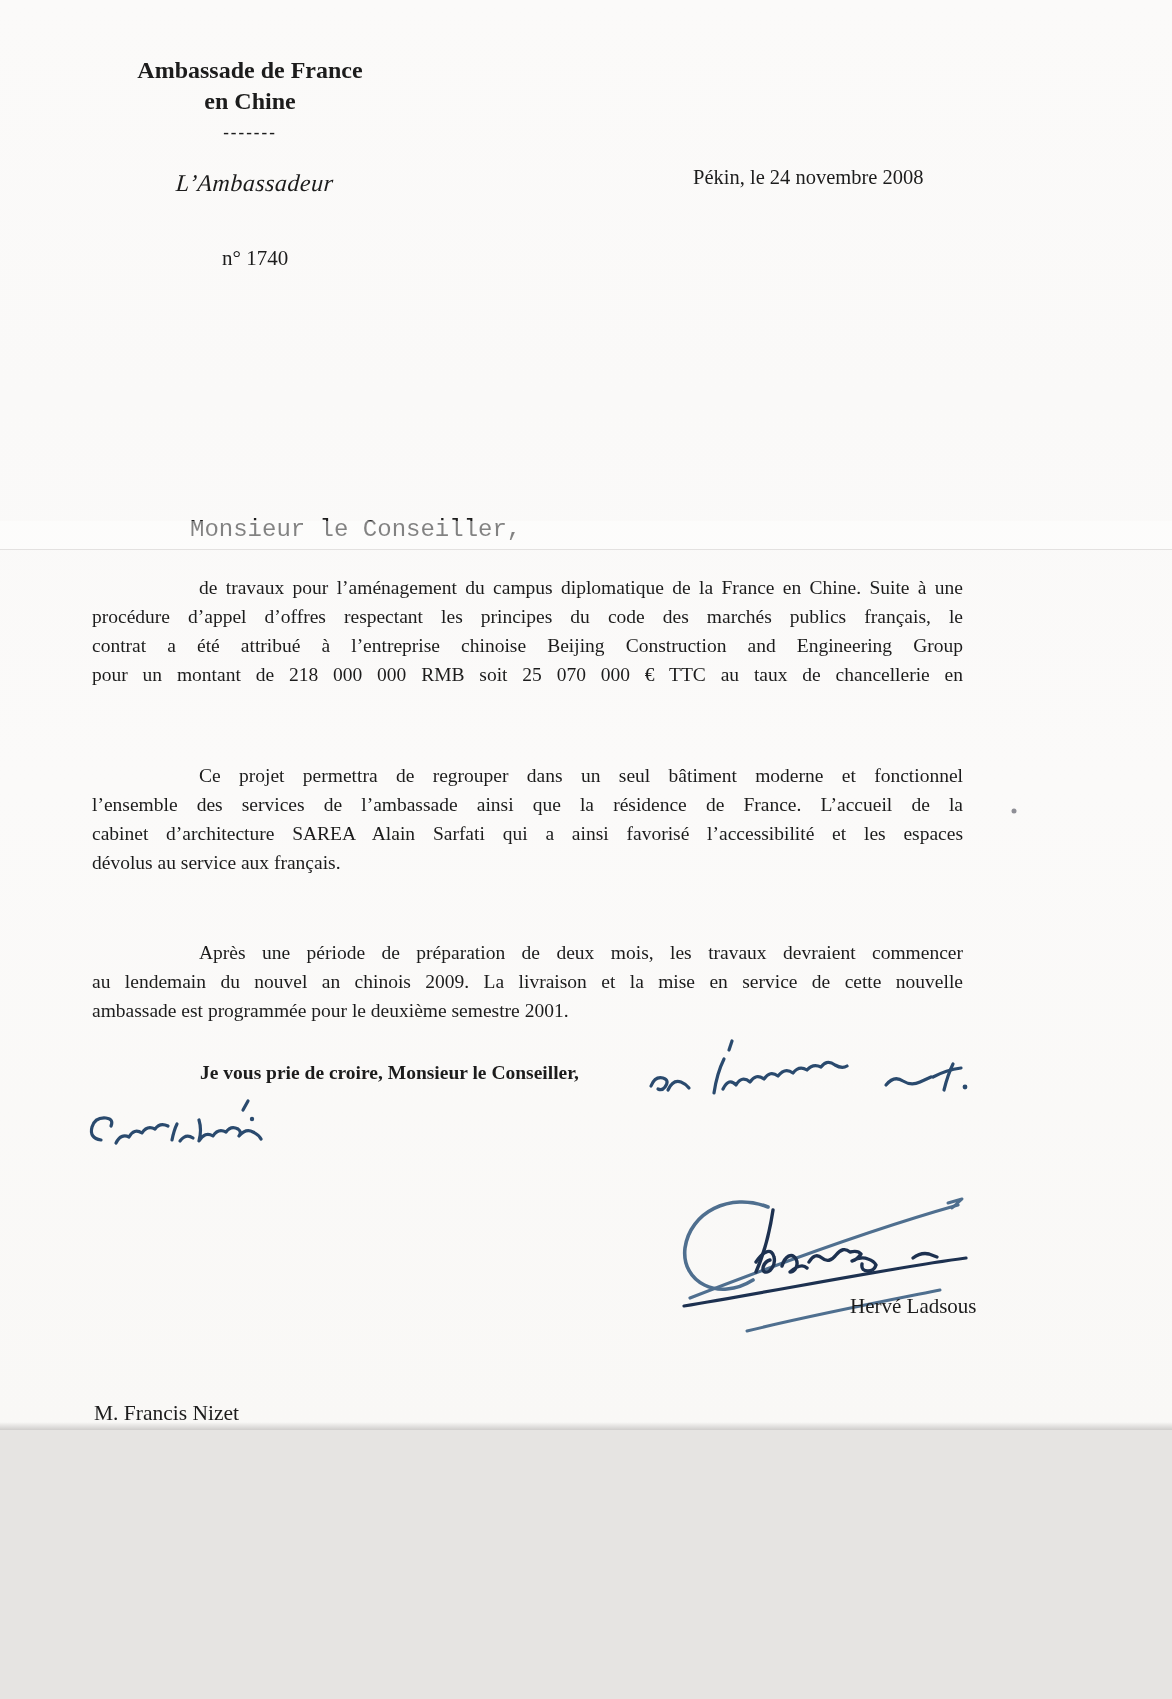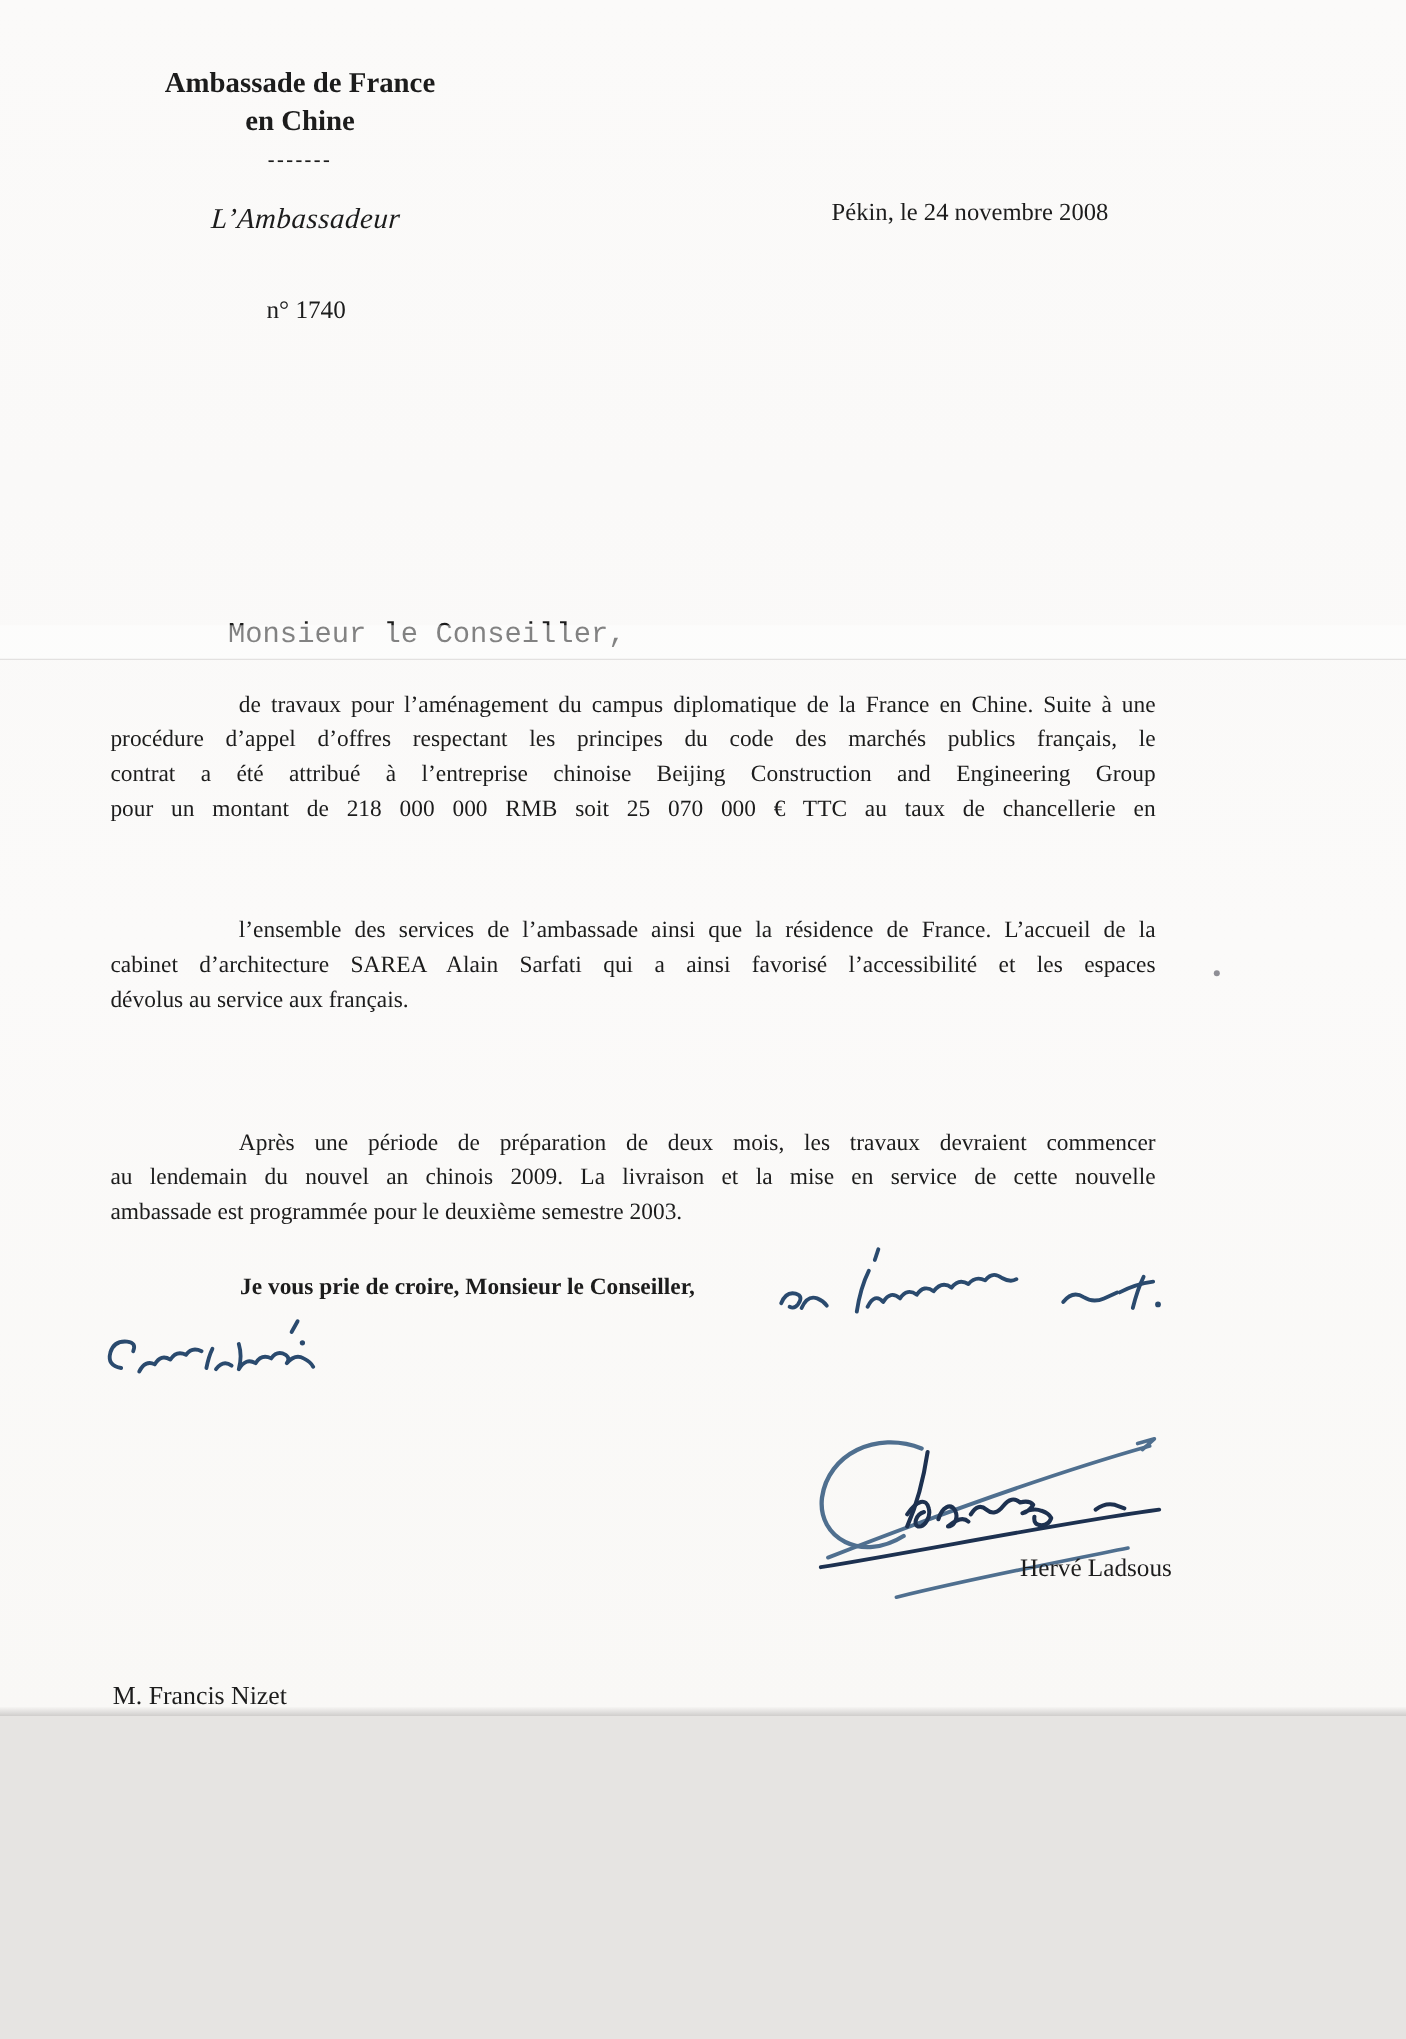--- a/index.html
+++ b/index.html
@@ -53,29 +53,30 @@
   <div class="abs salutation">Monsieur le Conseiller,</div>
 
   <div class="abs para p1">
     <div class="bl">de travaux pour l’aménagement du campus diplomatique de la France en Chine. Suite à une</div>
     <div class="bl">procédure d’appel d’offres respectant les principes du code des marchés publics français, le</div>
     <div class="bl">contrat a été attribué à l’entreprise chinoise Beijing Construction and Engineering Group</div>
     <div class="bl">pour un montant de 218 000 000 RMB soit 25 070 000 € TTC au taux de chancellerie en</div>
   </div>
 
   <div class="abs para p2">
+    <div class="bl">Ce projet permettra de regrouper dans un seul bâtiment moderne et fonctionnel</div>
     <div class="bl">l’ensemble des services de l’ambassade ainsi que la résidence de France. L’accueil de la</div>
     <div class="bl">cabinet d’architecture SAREA Alain Sarfati qui a ainsi favorisé l’accessibilité et les espaces</div>
     <div class="bl last">dévolus au service aux français.</div>
   </div>
 
   <div class="abs para p3">
     <div class="bl">Après une période de préparation de deux mois, les travaux devraient commencer</div>
     <div class="bl">au lendemain du nouvel an chinois 2009. La livraison et la mise en service de cette nouvelle</div>
-    <div class="bl last">ambassade est programmée pour le deuxième semestre 2003.</div>
+    <div class="bl last">ambassade est programmée pour le deuxième semestre 2001.</div>
   </div>
 
   <div class="abs closing">Je vous prie de croire, Monsieur le Conseiller,</div>
 
   <svg class="abs ink-overlay" width="1172" height="1699" viewBox="0 0 1172 1699" fill="none">
 
     <g stroke="#2a4a6e" stroke-width="3.2" stroke-linecap="round" stroke-linejoin="round" aria-label="en l’assurance de ma considération">
       <path d="M651,1086 q4,-10 12,-8 q7,2 2,9 q-3,4 -7,2"></path>
       <path d="M668,1090 q5,-11 13,-8 q5,2 8,6"></path>
       <path d="M714,1093 q3,-20 10,-34"></path>

